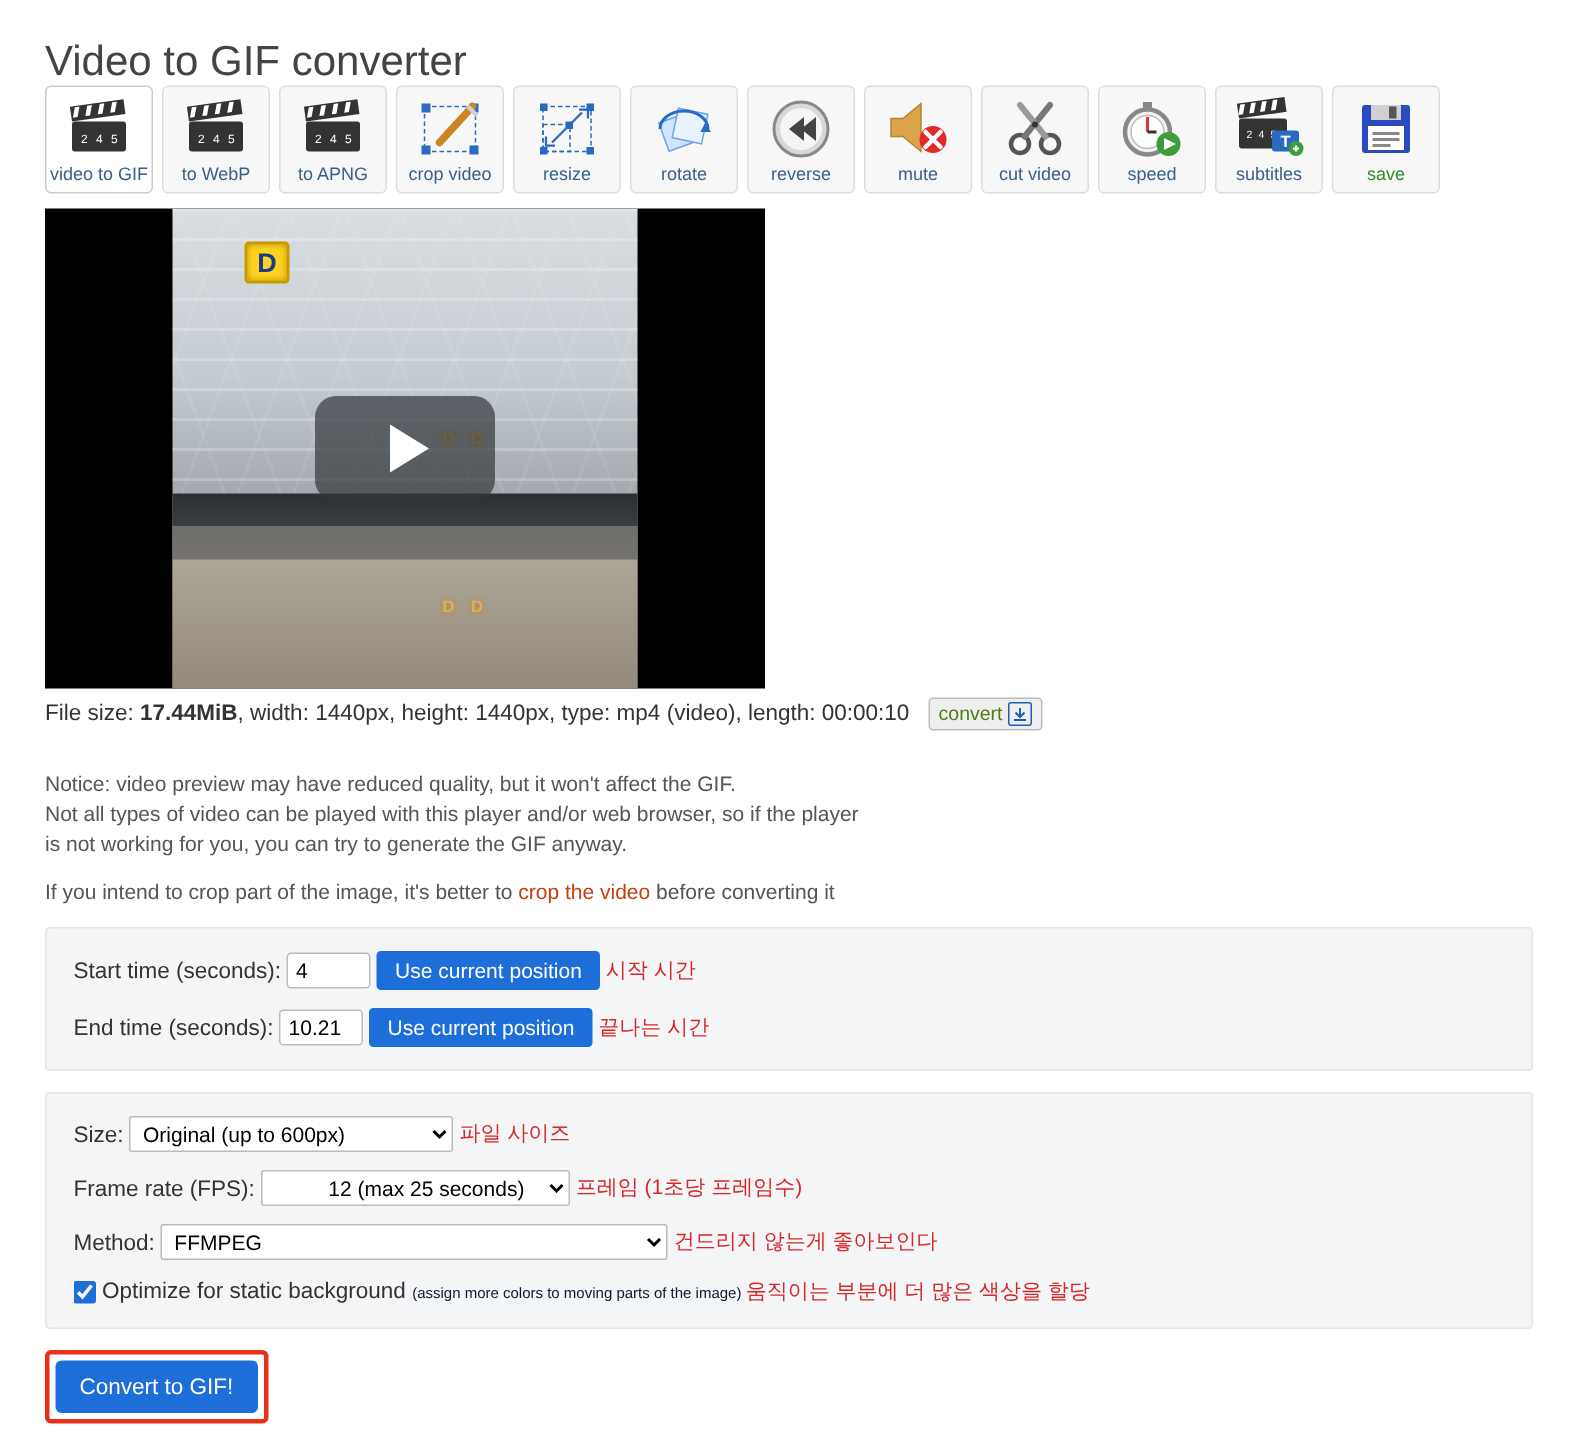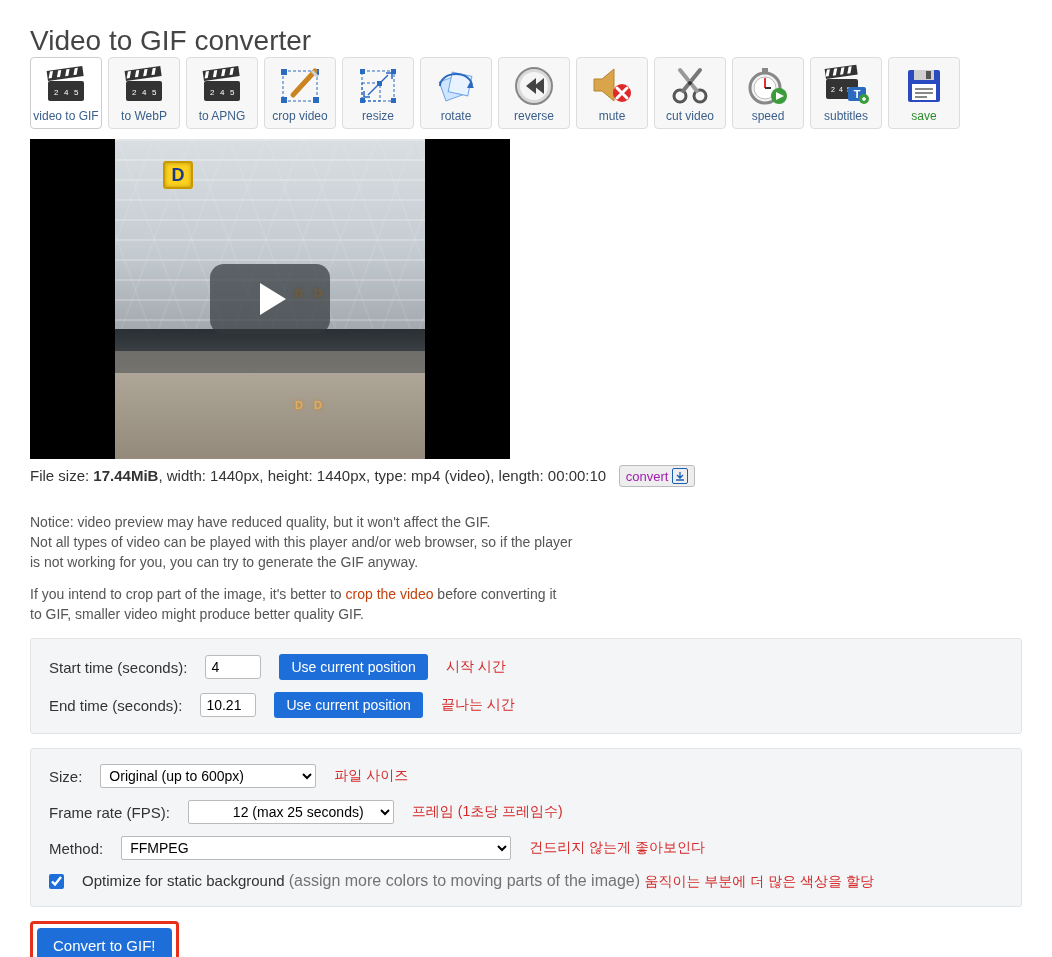--- a/index.html
+++ b/index.html
@@ -142,24 +142,24 @@
     color: #333;
     margin-bottom: 8px;
   }
   .file-info .bold { font-weight:700; }
   .small-btn {
     background:#eee;
     border:1px solid #bbb;
     border-radius:3px;
     padding:2px 6px;
     font-size:13px;
-    color:#a21caf;
+    color:#4d7c0f;
     cursor:pointer;
     display:inline-flex;
-    align-items:center;
+    align-items:flex-start;
     gap:4px;
   }
   .dl-ico {
     display:inline-flex; width:14px; height:14px;
     border:1px solid #1a5fb4; border-radius:2px;
     align-items:center; justify-content:center;
     color:#1a5fb4;
   }
 
   .notice {
@@ -171,21 +171,21 @@
   .notice a { color:#c2410c; cursor:pointer; }
 
   .panel {
     background:#f3f5f7;
     border:1px solid #e1e4e7;
     border-radius:3px;
     padding:15px 18px;
     margin-top:14px;
   }
   .panel .row {
-    display:flex; align-items:center; gap:18px;
+    display:flex; align-items:center; gap:4px;
     margin-bottom:12px;
     font-size:15px;
   }
   .panel .row:last-child { margin-bottom:0; }
   .panel label { color:#333; }
   .num-input {
     width:44px; padding:3px 5px;
     border:1px solid #bbb; border-radius:3px;
     background:#fff; font-size:14px;
     text-align:left;
@@ -200,26 +200,26 @@
     cursor:pointer;
   }
   .red-note { color:#d62828; font-size:14px; }
   .panel select {
     border:1px solid #bbb; border-radius:2px;
     background:#fff; font-size:14px;
     padding:2px 4px;
   }
   .panel select.size-sel { width:216px; }
   .panel select.fps-sel { width:206px;padding-left:40px; }
-  .panel select.method-sel { width:390px; }
+  .panel select.method-sel { width:338px; }
   .panel input[type="checkbox"]{
     width:15px; height:15px; margin:0;
     accent-color:#1d6ed8;
   }
-  .paren { color:#737373; font-size:16px; }
+  .paren { color:#0f172a; font-size:10px; }
 
   .convert-wrap {
     margin-top:14px;
     display:inline-block;
     border:3px solid #e6301a;
     border-radius:4px;
     padding:4px;
   }
   .convert-btn {
     background:#1d6ed8;
@@ -475,21 +475,20 @@
 </div>
 
 <div class="notice">
   <div>Notice: video preview may have reduced quality, but it won't affect the GIF.</div>
   <div>Not all types of video can be played with this player and/or web browser, so if the player</div>
   <div>is not working for you, you can try to generate the GIF anyway.</div>
   <div style="height:12px"></div>
   <div>
     <span>If you intend to crop part of the image, it's better to </span><a>crop the video</a><span> before converting it</span>
   </div>
-  <div>to GIF, smaller video might produce better quality GIF.</div>
 </div>
 
 
 <div class="panel">
   <div class="row">
     <label>Start time (seconds):</label>
     <input type="text" class="num-input" value="4" style="">
     <button class="pri-btn">Use current position</button>
     <span class="red-note">시작 시간</span>
   </div>

